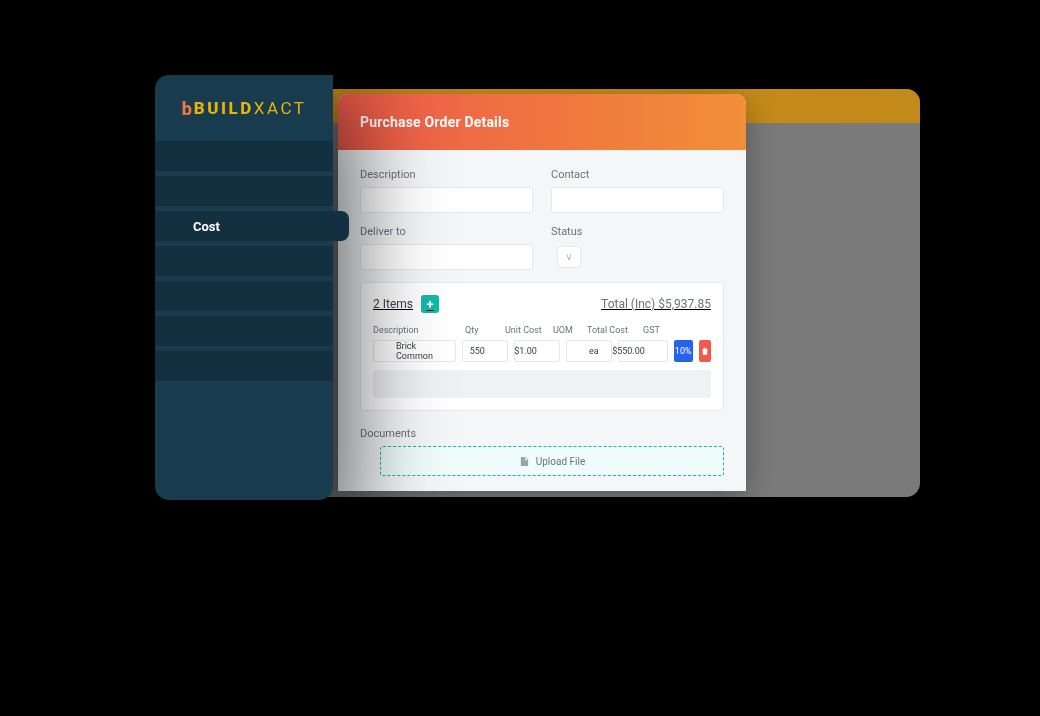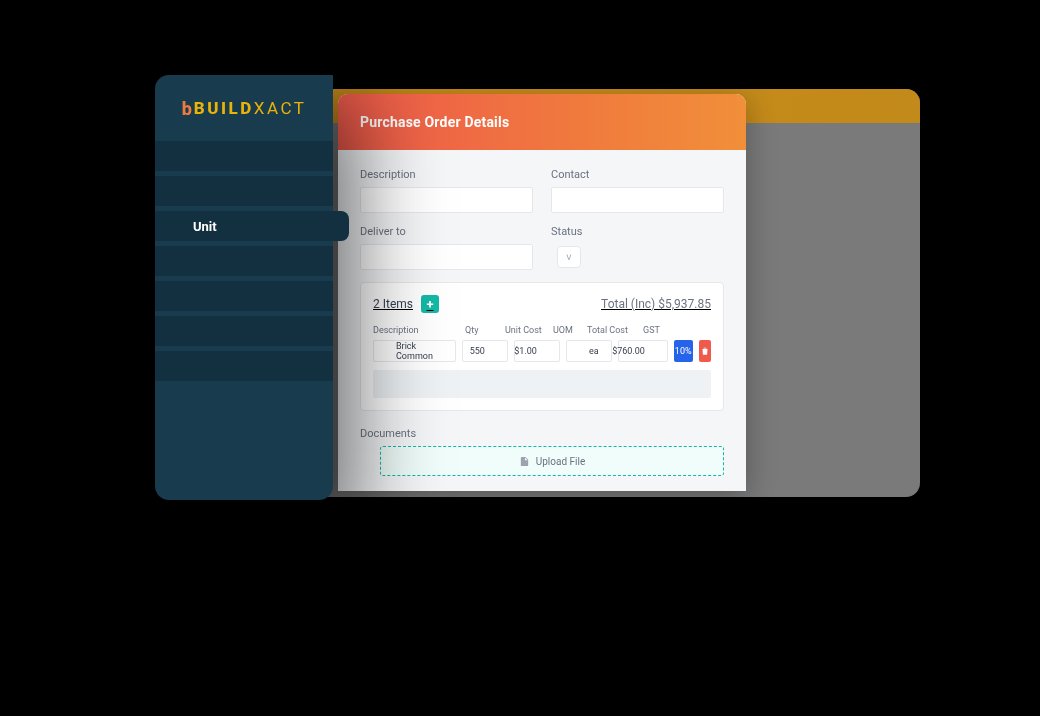--- a/index.html
+++ b/index.html
@@ -110,21 +110,21 @@
         <div class="col-tc">Total Cost</div>
         <div class="col-gst">GST</div>
         <div class="col-del"></div>
       </div>
 
       <div class="row-vals">
         <div class="cell col-desc">Brick Common</div>
         <div class="cell right col-qty">550</div>
         <div class="cell right col-uc">$1.00</div>
         <div class="cell col-uom">ea</div>
-        <div class="cell right col-tc">$760.00</div>
+        <div class="cell right col-tc">$550.00</div>
         <div class="gst-chip">
           <span>10%</span>
         </div>
         <div class="del-chip">
           <svg viewBox="0 0 24 24">
               <path d="M6 7h12l-1 14H7L6 7zm3-3h6l1 2H8l1-2z"></path>
             </svg>
         </div>
       </div>
 
@@ -144,21 +144,21 @@
 
 <div class="sidebar">
   <div class="logo">
     <span class="logo-b">b</span>
     <span class="logo-text"><strong>BUILD</strong><span>XACT</span></span>
   </div>
   <div class="nav">
     <div class="nav-item"></div>
     <div class="nav-item"></div>
     <div class="nav-item active">
-      <span>Unit</span>
+      <span>Cost</span>
       <div class="tab-ext"></div>
     </div>
     <div class="nav-item"></div>
     <div class="nav-item"></div>
     <div class="nav-item"></div>
     <div class="nav-item"></div>
   </div>
 </div>
 
 </body></html>

